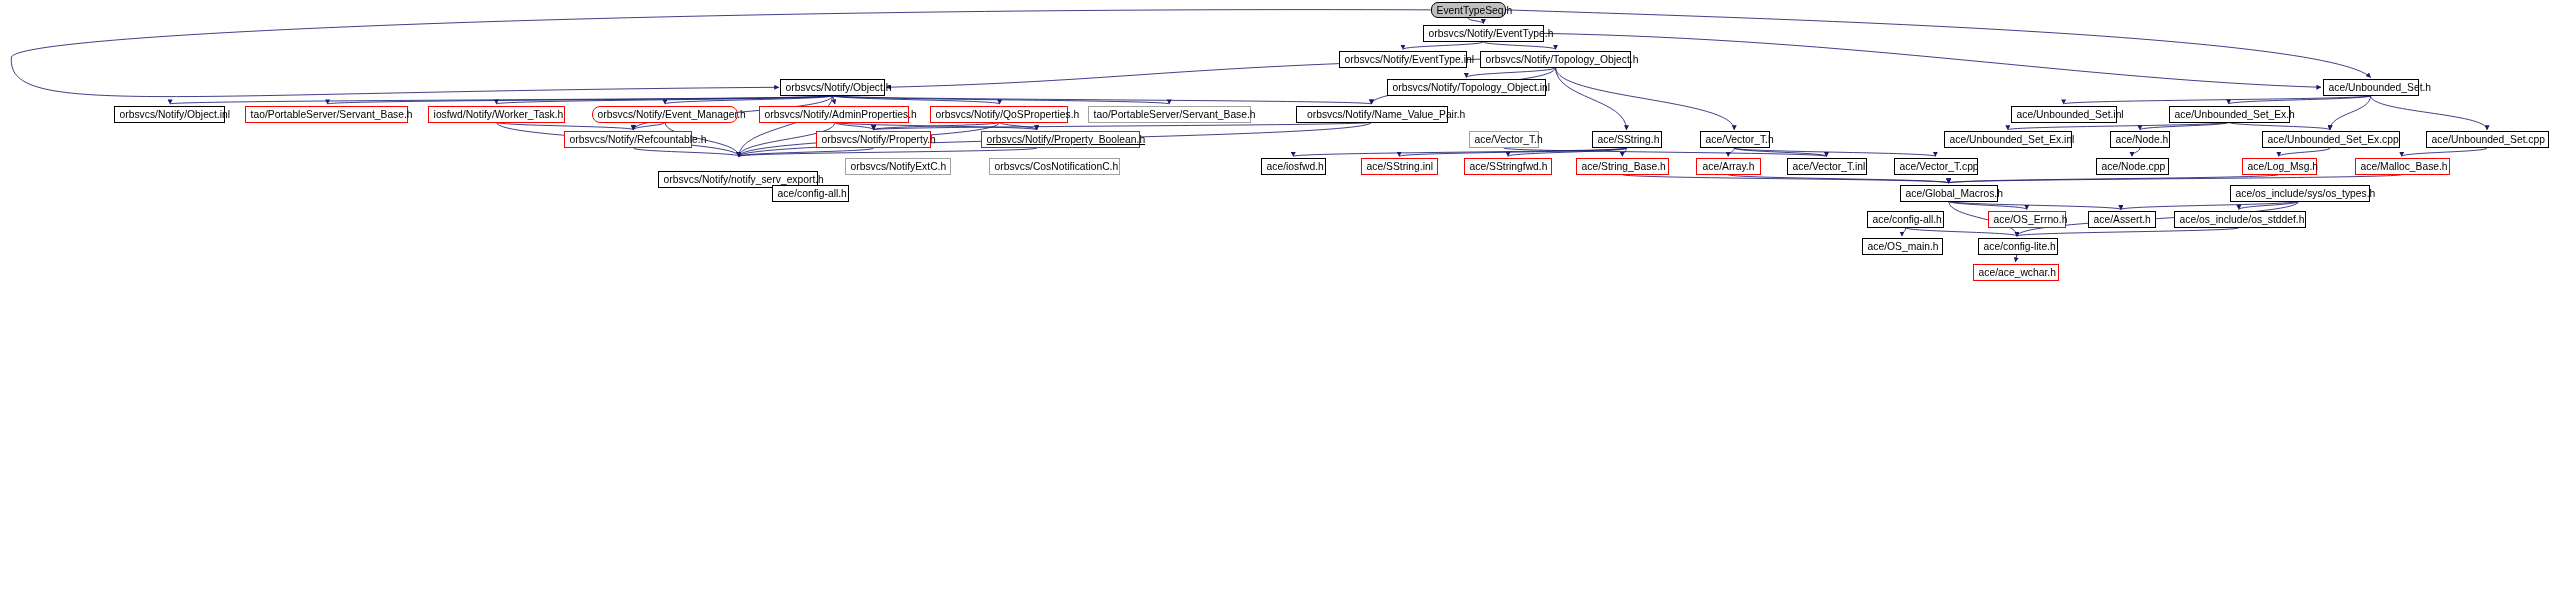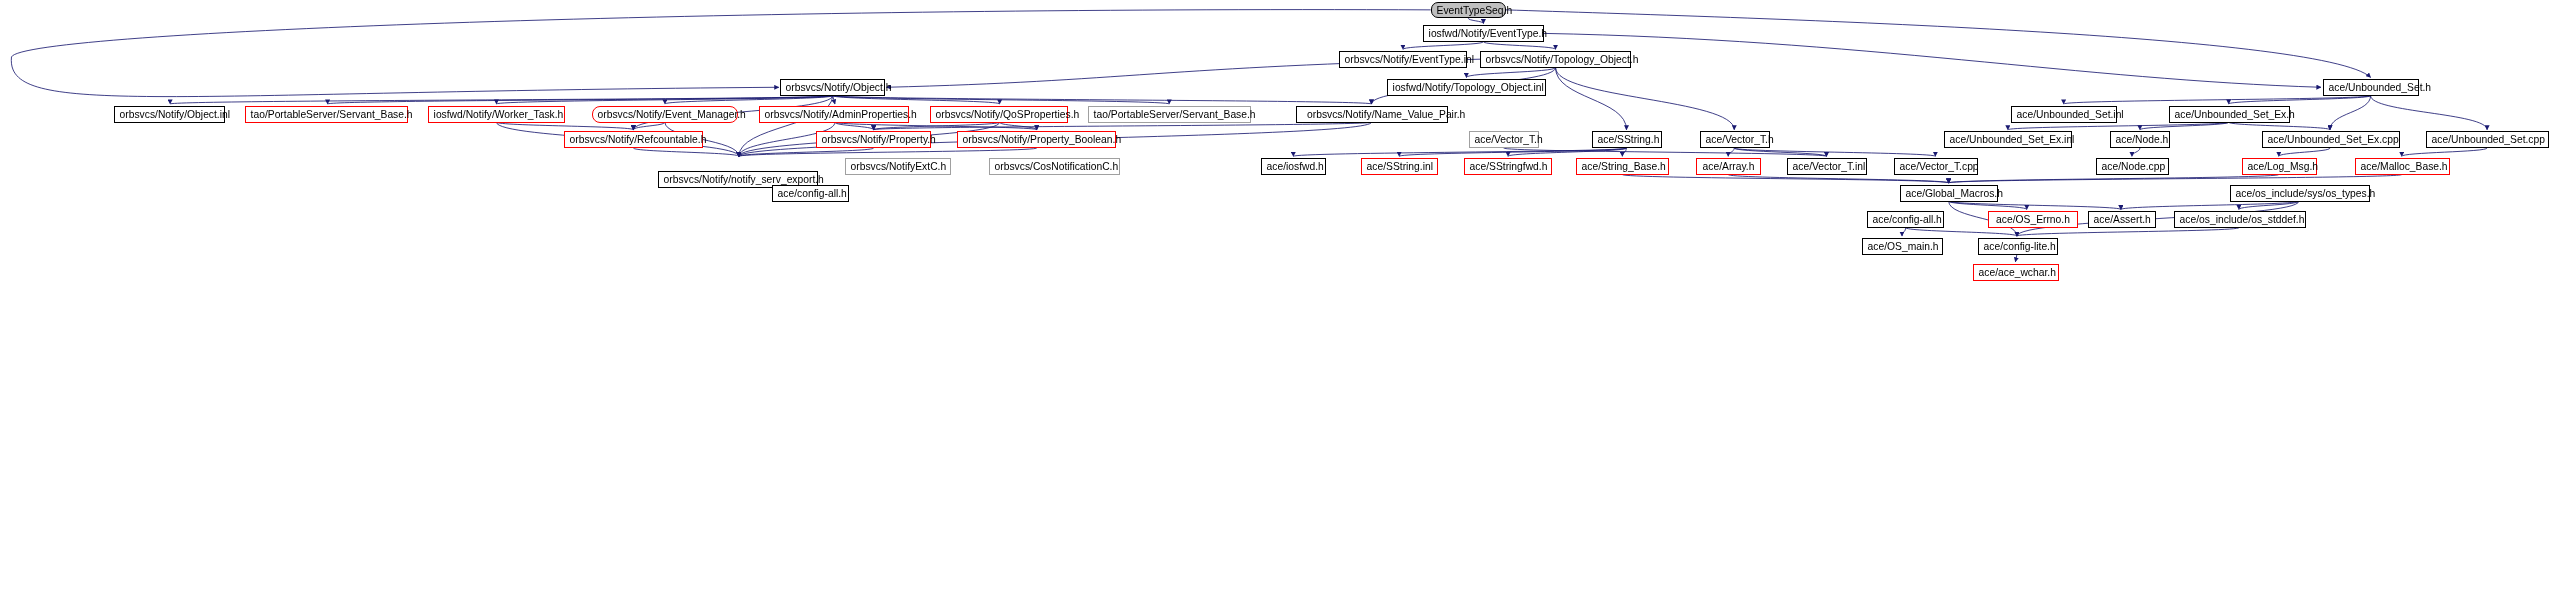--- a/index.html
+++ b/index.html
@@ -93,39 +93,39 @@
         <path d="M 3028 265 C 3028 270.5, 2949 270.5, 2949 276" marker-end="url(#arrow)"></path>
         <path d="M 3028 265 C 3028 288, 2656.5 288, 2656.5 311" marker-end="url(#arrow)"></path>
         <path d="M 2510 300 C 2510 305.5, 2505 305.5, 2505 311" marker-end="url(#arrow)"></path>
         <path d="M 2510 300 C 2510 305.5, 2656.5 305.5, 2656.5 311" marker-end="url(#arrow)"></path>
         <path d="M 2949 300 C 2949 305.5, 2656.5 305.5, 2656.5 311" marker-end="url(#arrow)"></path>
         <path d="M 2656.5 335 L 2654.5 345" marker-end="url(#arrow)"></path>
       </g>
   </svg>
   <div id="node-layer">
       <div class="node root" style="left: 1431px; top: 1.5px; width: 75px; border-radius: 7px;"><span>EventTypeSeq.h</span></div>
-      <div class="node black" style="left: 1423px; top: 25px; width: 121px;"><span>iosfwd/Notify/EventType.h</span></div>
+      <div class="node black" style="left: 1423px; top: 25px; width: 121px;"><span>orbsvcs/Notify/EventType.h</span></div>
       <div class="node black" style="left: 1339px; top: 51px; width: 128px;"><span>orbsvcs/Notify/EventType.inl</span></div>
       <div class="node black" style="left: 1480px; top: 51px; width: 151px;"><span>orbsvcs/Notify/Topology_Object.h</span></div>
-      <div class="node black" style="left: 1387px; top: 79px; width: 159px;"><span>iosfwd/Notify/Topology_Object.inl</span></div>
+      <div class="node black" style="left: 1387px; top: 79px; width: 159px;"><span>orbsvcs/Notify/Topology_Object.inl</span></div>
       <div class="node black" style="left: 780px; top: 79px; width: 105px;"><span>orbsvcs/Notify/Object.h</span></div>
       <div class="node black" style="left: 2323px; top: 79px; width: 96px;"><span>ace/Unbounded_Set.h</span></div>
       <div class="node black" style="left: 114px; top: 106px; width: 111px;"><span>orbsvcs/Notify/Object.inl</span></div>
       <div class="node red" style="left: 245px; top: 106px; width: 163px;"><span>tao/PortableServer/Servant_Base.h</span></div>
       <div class="node red" style="left: 428px; top: 106px; width: 137px;"><span>iosfwd/Notify/Worker_Task.h</span></div>
       <div class="node red" style="left: 592px; top: 106px; width: 146px; border-radius: 8px;"><span>orbsvcs/Notify/Event_Manager.h</span></div>
       <div class="node red" style="left: 759px; top: 106px; width: 150px;"><span>orbsvcs/Notify/AdminProperties.h</span></div>
       <div class="node red" style="left: 930px; top: 106px; width: 138px;"><span>orbsvcs/Notify/QoSProperties.h</span></div>
       <div class="node gray" style="left: 1088px; top: 106px; width: 163px;"><span>tao/PortableServer/Servant_Base.h</span></div>
       <div class="node black" style="left: 1296px; top: 106px; width: 152px; padding-left: 10px;"><span>orbsvcs/Notify/Name_Value_Pair.h</span></div>
       <div class="node black" style="left: 2011px; top: 106px; width: 106px;"><span>ace/Unbounded_Set.inl</span></div>
       <div class="node black" style="left: 2169px; top: 106px; width: 121px;"><span>ace/Unbounded_Set_Ex.h</span></div>
-      <div class="node red" style="left: 564px; top: 131px; width: 139px;"><span>orbsvcs/Notify/Refcountable.h</span></div>
+      <div class="node red" style="left: 564px; top: 131px; width: 128px;"><span>orbsvcs/Notify/Refcountable.h</span></div>
       <div class="node red" style="left: 816px; top: 131px; width: 115px;"><span>orbsvcs/Notify/Property.h</span></div>
-      <div class="node red" style="left: 957px; top: 131px; width: 159px;"><span>orbsvcs/Notify/Property_Boolean.h</span></div>
+      <div class="node red" style="left: 981px; top: 131px; width: 159px; text-decoration: underline;"><span>orbsvcs/Notify/Property_Boolean.h</span></div>
       <div class="node gray" style="left: 1469px; top: 131px; width: 70px;"><span>ace/Vector_T.h</span></div>
       <div class="node black" style="left: 1592px; top: 131px; width: 70px;"><span>ace/SString.h</span></div>
       <div class="node black" style="left: 1700px; top: 131px; width: 70px;"><span>ace/Vector_T.h</span></div>
       <div class="node black" style="left: 1944px; top: 131px; width: 128px;"><span>ace/Unbounded_Set_Ex.inl</span></div>
       <div class="node black" style="left: 2110px; top: 131px; width: 60px;"><span>ace/Node.h</span></div>
       <div class="node black" style="left: 2262px; top: 131px; width: 138px;"><span>ace/Unbounded_Set_Ex.cpp</span></div>
       <div class="node black" style="left: 2426px; top: 131px; width: 123px;"><span>ace/Unbounded_Set.cpp</span></div>
       <div class="node black" style="left: 658px; top: 158px; width: 160px; margin-top: 13px;"><span>orbsvcs/Notify/notify_serv_export.h</span></div>
       <div class="node gray" style="left: 845px; top: 158px; width: 106px;"><span>orbsvcs/NotifyExtC.h</span></div>
       <div class="node gray" style="left: 989px; top: 158px; width: 131px;"><span>orbsvcs/CosNotificationC.h</span></div>
@@ -136,21 +136,21 @@
       <div class="node red" style="left: 1696px; top: 158px; width: 65px;"><span>ace/Array.h</span></div>
       <div class="node black" style="left: 1787px; top: 158px; width: 80px;"><span>ace/Vector_T.inl</span></div>
       <div class="node black" style="left: 1894px; top: 158px; width: 84px;"><span>ace/Vector_T.cpp</span></div>
       <div class="node black" style="left: 2096px; top: 158px; width: 73px;"><span>ace/Node.cpp</span></div>
       <div class="node red" style="left: 2242px; top: 158px; width: 75px;"><span>ace/Log_Msg.h</span></div>
       <div class="node red" style="left: 2355px; top: 158px; width: 95px;"><span>ace/Malloc_Base.h</span></div>
       <div class="node black" style="left: 772px; top: 185px; width: 77px;"><span>ace/config-all.h</span></div>
       <div class="node black" style="left: 1900px; top: 185px; width: 98px;"><span>ace/Global_Macros.h</span></div>
       <div class="node black" style="left: 2230px; top: 185px; width: 140px;"><span>ace/os_include/sys/os_types.h</span></div>
       <div class="node black" style="left: 1867px; top: 211px; width: 77px;"><span>ace/config-all.h</span></div>
-      <div class="node red" style="left: 1988px; top: 211px; width: 90px;"><span>ace/OS_Errno.h</span></div>
+      <div class="node red" style="left: 1988px; top: 211px; width: 78px;"><span>ace/OS_Errno.h</span></div>
       <div class="node black" style="left: 2088px; top: 211px; width: 68px;"><span>ace/Assert.h</span></div>
       <div class="node black" style="left: 2174px; top: 211px; width: 132px;"><span>ace/os_include/os_stddef.h</span></div>
       <div class="node black" style="left: 1862px; top: 238px; width: 81px;"><span>ace/OS_main.h</span></div>
       <div class="node black" style="left: 1978px; top: 238px; width: 80px;"><span>ace/config-lite.h</span></div>
       <div class="node red" style="left: 1973px; top: 264px; width: 86px;"><span>ace/ace_wchar.h</span></div>
     </div>
 </div>
 
 
 </body></html>

